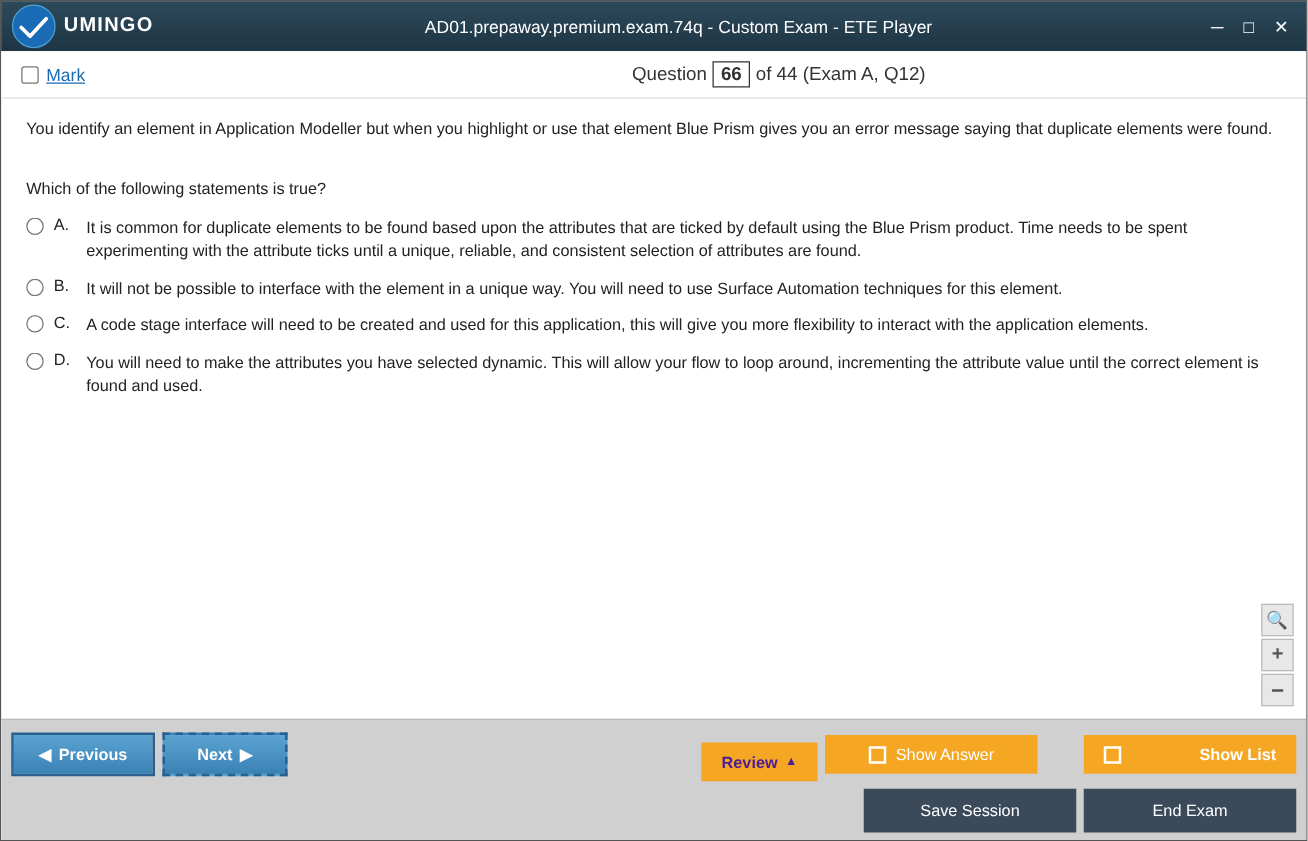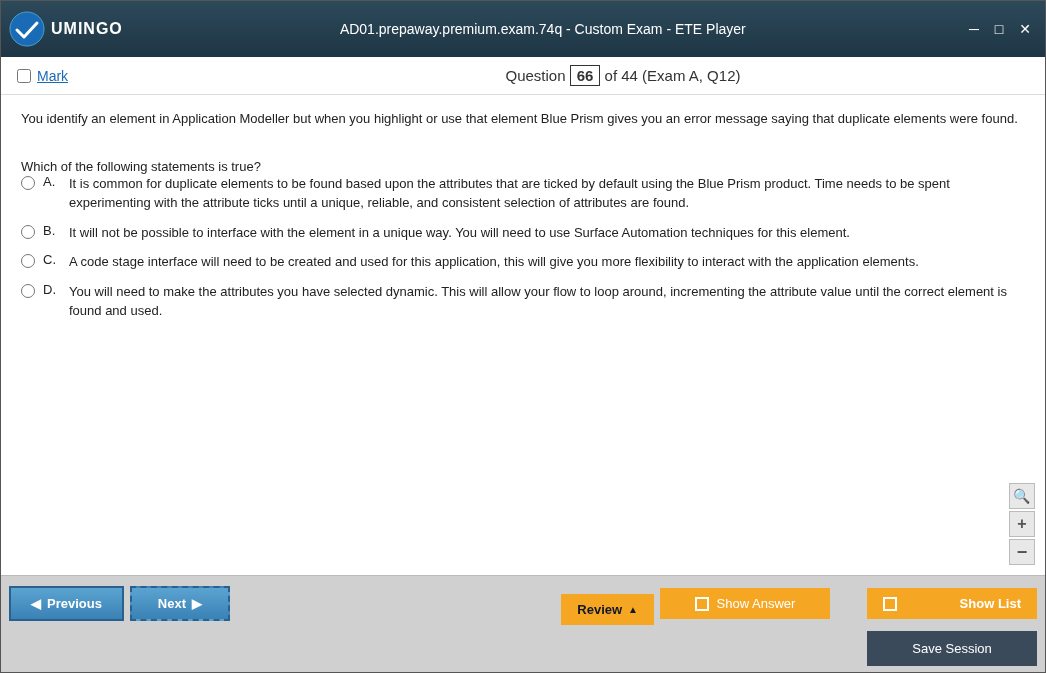--- a/index.html
+++ b/index.html
@@ -3,21 +3,21 @@
   <meta charset="utf-8">
   <style>
     * { box-sizing: border-box; margin: 0; padding: 0; }
     body { font-family: Arial, sans-serif; font-size: 13px; background: #c0c0c0; width: 1046px; height: 673px; overflow: hidden; }
 
     .window { width: 1046px; height: 673px; display: flex; flex-direction: column; border: 1px solid #555; }
 
     
     .titlebar {
       background: linear-gradient(180deg, #2d4a5a 0%, #1e3545 100%);
-      height: 56px;
+      height: 40px;
       display: flex;
       align-items: center;
       justify-content: space-between;
       padding: 0 8px;
       flex-shrink: 0;
     }
     .titlebar-logo { display: flex; align-items: center; gap: 6px; }
     .logo-icon { width: 36px; height: 36px; }
     .logo-text { color: white; font-size: 16px; font-weight: bold; letter-spacing: 1px; }
     .titlebar-title { color: white; font-size: 14px; flex: 1; text-align: center; }
@@ -43,21 +43,21 @@
     .question-number-box { display: inline-block; border: 1px solid #333; padding: 1px 6px; font-weight: bold; }
 
     
     .question-body {
       flex: 1;
       padding: 14px 20px;
       overflow-y: auto;
       position: relative;
     }
     .question-text { font-size: 13px; color: #222; line-height: 1.5; margin-bottom: 30px; }
-    .question-prompt { font-size: 13px; color: #222; margin-bottom: 0; }
+    .question-prompt { font-size: 13px; color: #222; margin-bottom: 14px; }
 
     .options { display: flex; flex-direction: column; gap: 10px; }
     .option-row { display: flex; align-items: flex-start; gap: 8px; }
     .option-radio { margin-top: 2px; cursor: pointer; width: 14px; height: 14px; flex-shrink: 0; }
     .option-letter { font-weight: normal; color: #222; min-width: 18px; flex-shrink: 0; }
     .option-text { color: #222; line-height: 1.5; }
 
     
     .zoom-controls {
       position: absolute;
@@ -97,21 +97,21 @@
       cursor: pointer;
       font-size: 13px;
       font-weight: bold;
       display: flex; align-items: center; gap: 6px;
       min-width: 100px; justify-content: center;
     }
     .btn-nav.next { border: 2px dashed #2a6090; }
 
     .btn-review {
       background: #f5a623;
-      color: #0f172a;
+      color: #4c1d95;
       border: none;
       padding: 8px 16px;
       cursor: pointer;
       font-size: 13px;
       font-weight: bold;
       display: flex; align-items: center; gap: 6px;
       margin-left: auto;
       margin-top: 12px;
     }
     .review-arrow { font-size: 10px; }
@@ -269,17 +269,18 @@
         </button>
         <button class="btn-show-list">
           <span class="checkbox-icon"></span>
           <span>Show List</span>
         </button>
       </div>
 
       <div class="bottom-row">
         <div class="spacer"></div>
         <button class="btn-save-session">Save Session</button>
+        <button class="btn-end-exam">End Exam</button>
       </div>
     </div>
 
   </div>
 </div>
 
 </body></html>

